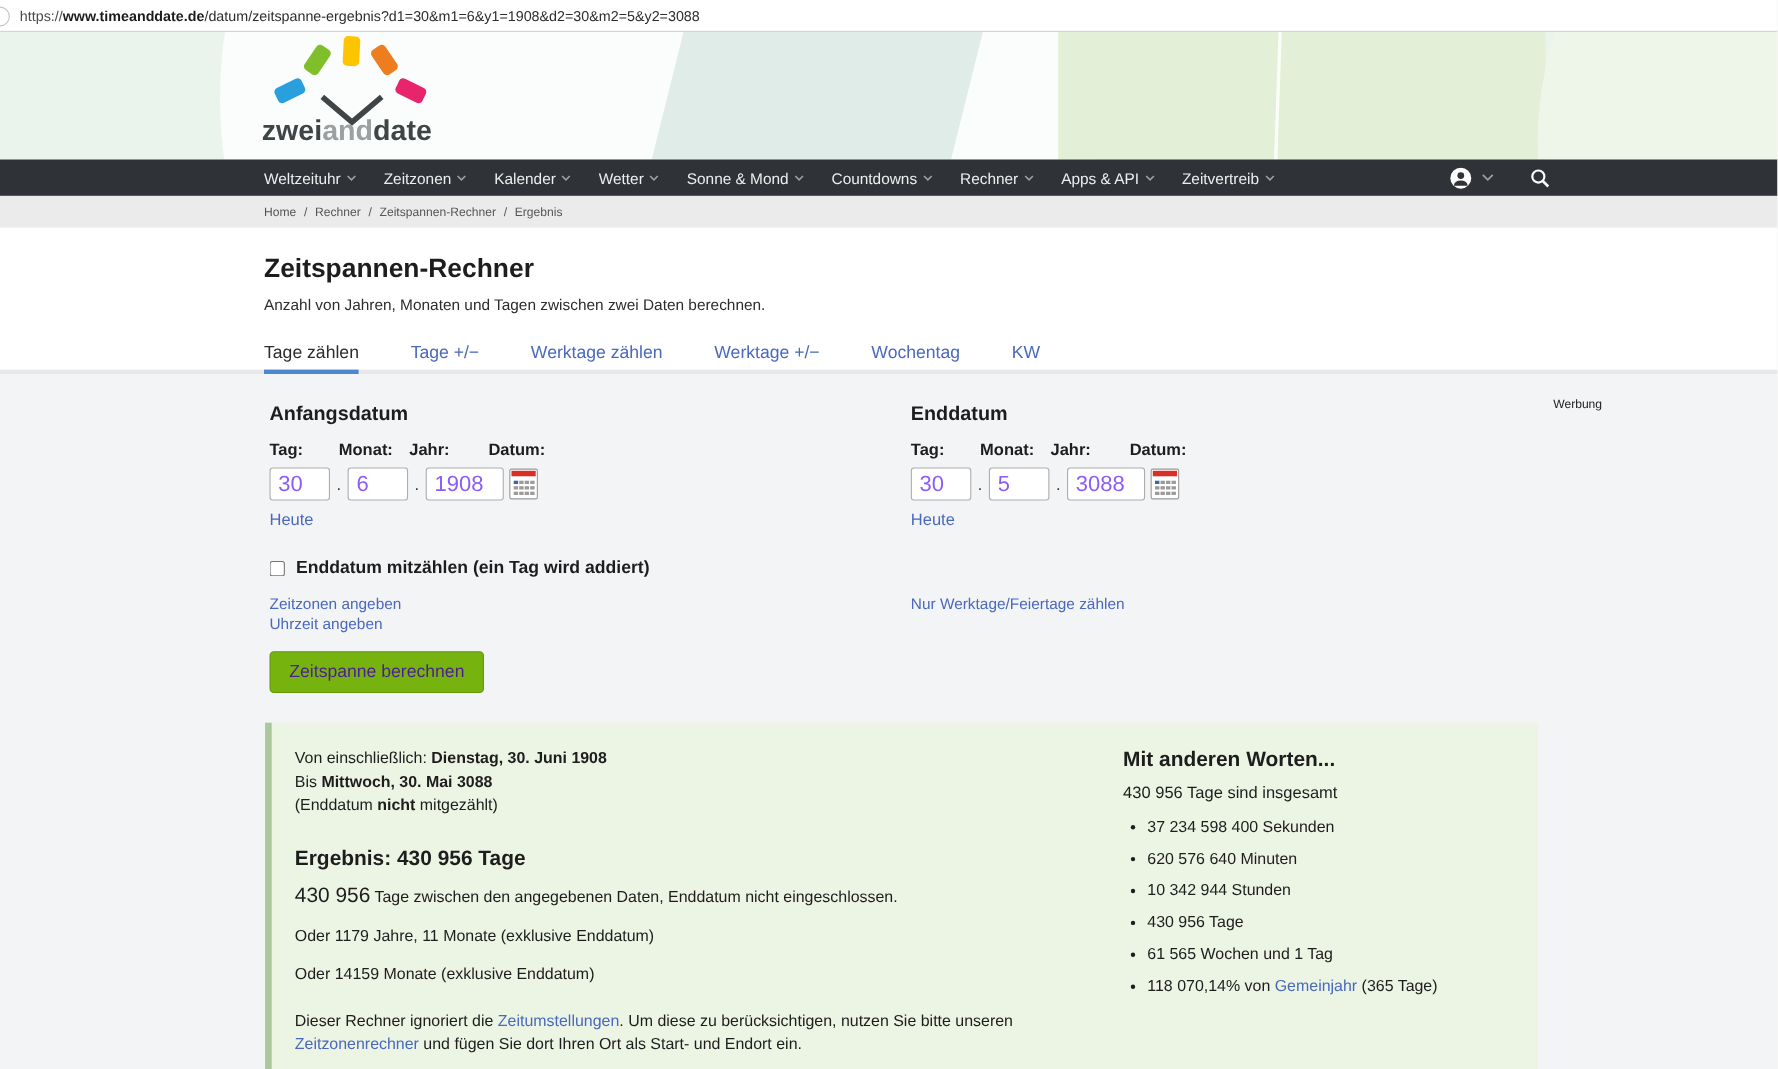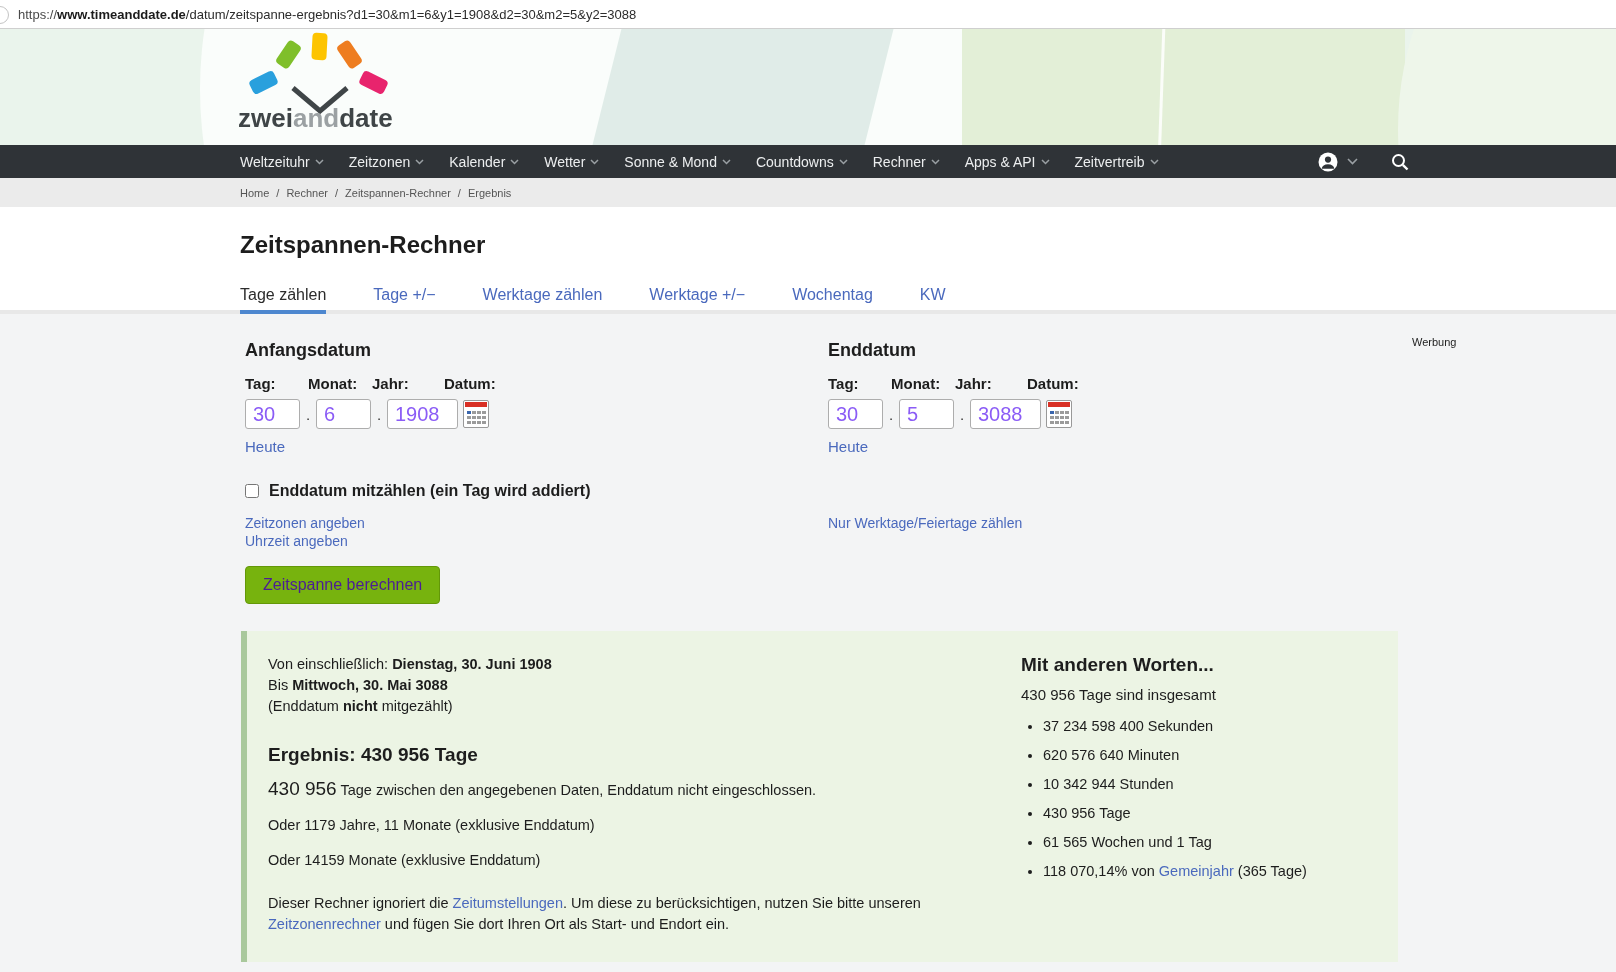--- a/index.html
+++ b/index.html
@@ -196,20 +196,21 @@
     <span>/</span>
     <a>Rechner</a>
     <span>/</span>
     <a>Zeitspannen-Rechner</a>
     <span>/</span>
     <a>Ergebnis</a>
   </div>
 
   <div class="head-white">
     <h1>Zeitspannen-Rechner</h1>
+    <div class="sub">Anzahl von Jahren, Monaten und Tagen zwischen zwei Daten berechnen.</div>
     <div class="tabs-row">
       <div class="strip"></div>
       <div class="tabs">
         <a class="tab active">Tage zählen</a>
         <a class="tab">Tage +/−</a>
         <a class="tab">Werktage zählen</a>
         <a class="tab">Werktage +/−</a>
         <a class="tab">Wochentag</a>
         <a class="tab">KW</a>
       </div>

